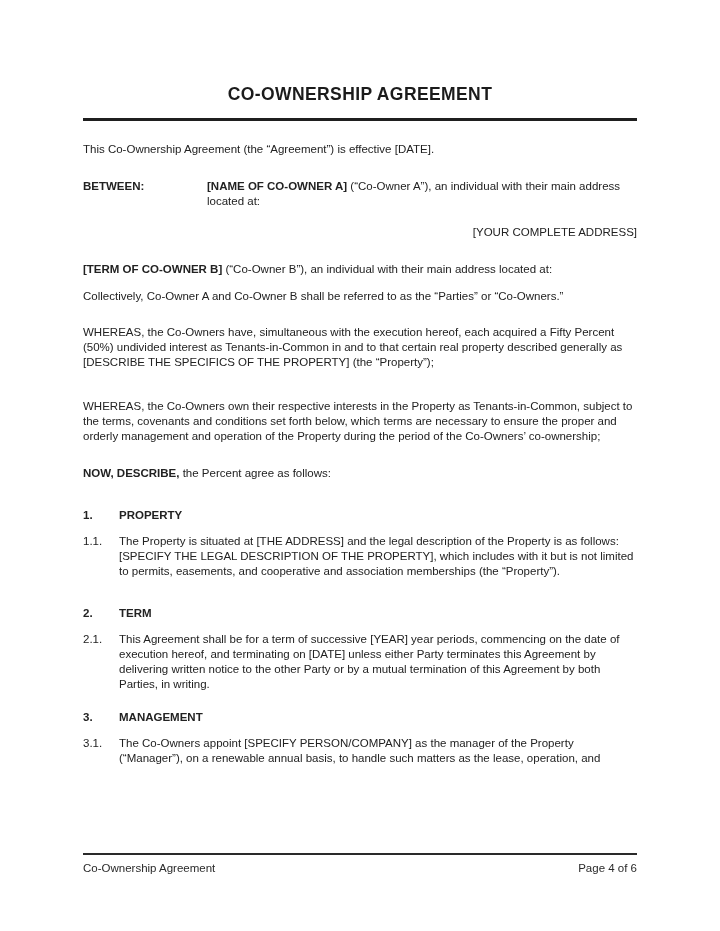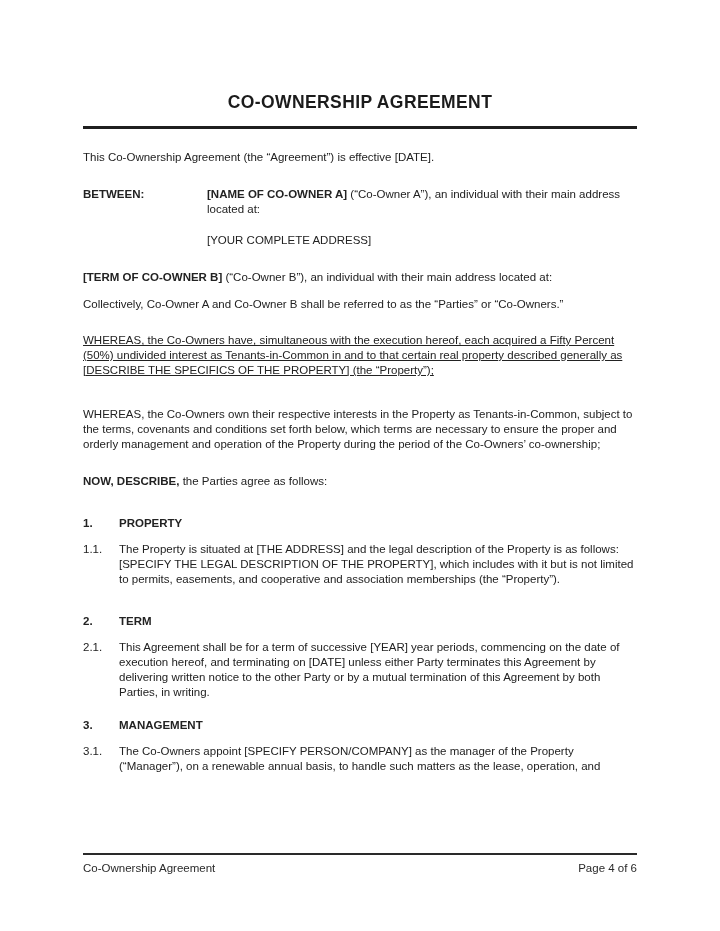--- a/index.html
+++ b/index.html
@@ -6,21 +6,21 @@
   body {
     width: 720px; height: 931px;
     background: #ffffff;
     font-family: "Liberation Sans", sans-serif;
     color: #222222;
     position: relative;
     overflow: hidden;
   }
   .doc {
     position: absolute; inset: 0;
-    padding: 8px 83px;
+    padding: 0 83px;
     font-size: 11.5px;
     line-height: 15px;
   }
   .b { font-weight: bold; }
   h1.title {
     margin: 84px 0 0 0;
     font-size: 17.5px;
     line-height: 21px;
     text-align: center;
     letter-spacing: 0.4px;
@@ -33,24 +33,24 @@
     border: none;
   }
   .title-rule { margin-top: 13px; }
   p { margin: 0; }
   .intro { margin-top: 21px; }
   .party { display: flex; }
   .party-a { margin-top: 22px; }
   .party-b { margin-top: 22px; }
   .party-label { width: 124px; flex: 0 0 124px; font-weight: bold; }
   .party-body { flex: 1; }
-  .party-addr-a { margin-top: 16px; }
+  .party-addr-a { margin-top: 16px; text-align: right; }
   .party-addr-b { margin-top: 15px; }
   .collectively { margin-top: 12px; }
-  .whereas-1 { margin-top: 21px; text-decoration: underline; }
+  .whereas-1 { margin-top: 21px; }
   .whereas-2 { margin-top: 29px; }
   .now-therefore { margin-top: 22px; }
   .sec-head { display: flex; font-weight: bold; }
   .sec-head-1 { margin-top: 27px; }
   .sec-head-2 { margin-top: 27px; }
   .sec-head-3 { margin-top: 18px; }
   .clause { display: flex; margin-top: 11px; }
   .num-col { width: 36px; flex: 0 0 36px; }
   .txt-col { flex: 1; }
   .footer {
@@ -90,21 +90,21 @@
       <p><span class="b">[TERM OF CO-OWNER B]</span><span> (“Co-Owner B”), an individual with their main address located at:</span></p>
     </div>
   </div>
 
   <p class="collectively">Collectively, Co-Owner A and Co-Owner B shall be referred to as the “Parties” or “Co-Owners.”</p>
 
   <p class="whereas-1">WHEREAS, the Co-Owners have, simultaneous with the execution hereof, each acquired a Fifty Percent (50%) undivided interest as Tenants-in-Common in and to that certain real property described generally as [DESCRIBE THE SPECIFICS OF THE PROPERTY] (the “Property”);</p>
 
   <p class="whereas-2">WHEREAS, the Co-Owners own their respective interests in the Property as Tenants-in-Common, subject to the terms, covenants and conditions set forth below, which terms are necessary to ensure the proper and orderly management and operation of the Property during the period of the Co-Owners’ co-ownership;</p>
 
-  <p class="now-therefore"><span class="b">NOW, DESCRIBE,</span><span> the Parties agree as follows:</span></p>
+  <p class="now-therefore"><span class="b">NOW, DESCRIBE,</span><span> the Percent agree as follows:</span></p>
 
   <div class="sec-head sec-head-1">
     <div class="num-col">1.</div>
     <div class="txt-col">PROPERTY</div>
   </div>
   <div class="clause">
     <div class="num-col">1.1.</div>
     <div class="txt-col">The Property is situated at [THE ADDRESS] and the legal description of the Property is as follows: [SPECIFY THE LEGAL DESCRIPTION OF THE PROPERTY], which includes with it but is not limited to permits, easements, and cooperative and association memberships (the “Property”).</div>
   </div>
 

